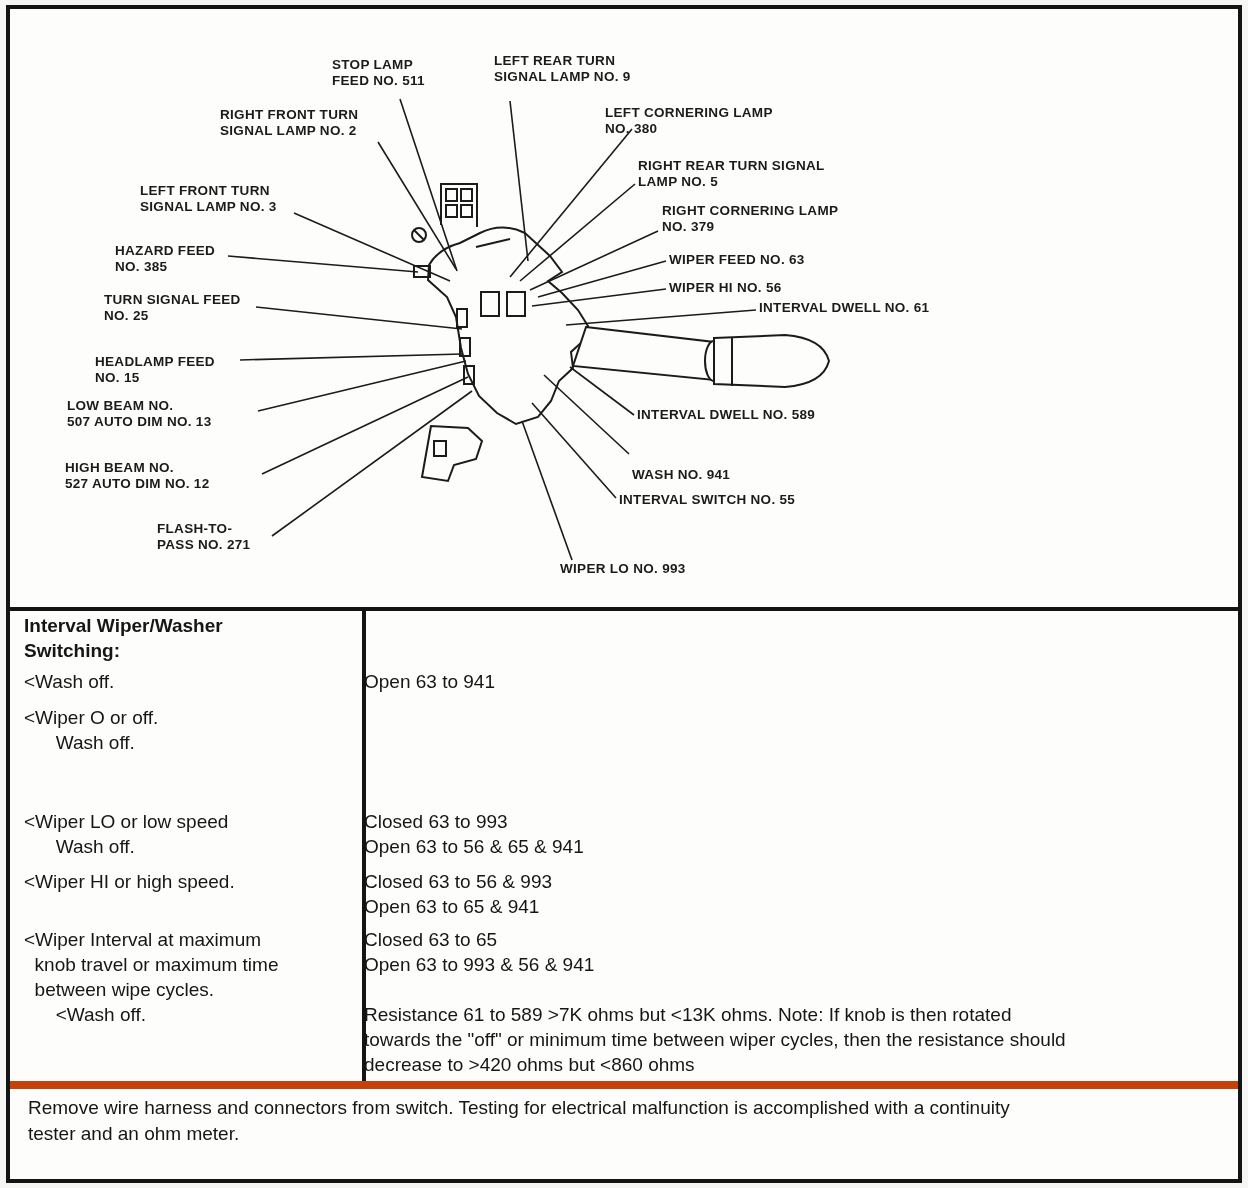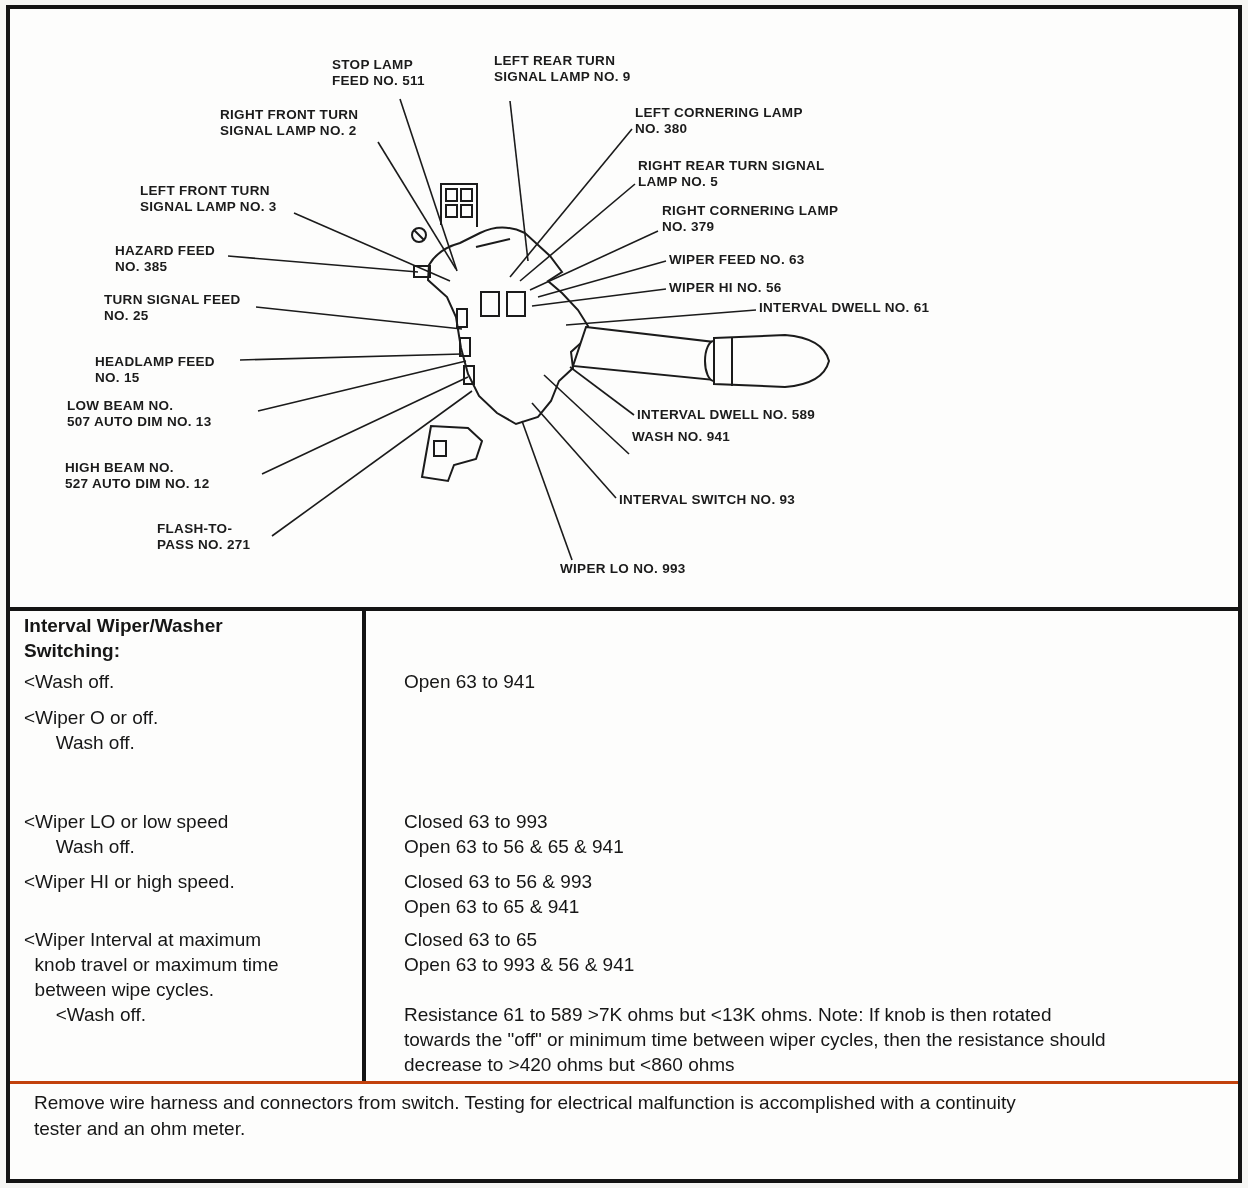--- a/index.html
+++ b/index.html
@@ -12,26 +12,26 @@
   .diagram-svg{position:absolute;left:0;top:0;}
   .callout{position:absolute;font-size:13.5px;font-weight:700;line-height:15.5px;
            letter-spacing:.3px;white-space:pre-line;color:#1b1b1b;}
   
   .table-section{position:relative;border-top:4px solid #141414;}
   .v-divider{position:absolute;left:352px;top:0;bottom:0;width:4px;background:#141414;}
   .t-row{display:flex;align-items:stretch;}
   .cell-left{width:352px;box-sizing:border-box;padding:2px 10px 0 14px;
              font-size:19px;line-height:25px;white-space:pre-wrap;}
   .cell-right{flex:1;box-sizing:border-box;padding:2px 14px 0 2px;
-              font-size:19px;line-height:25px;white-space:pre-wrap;margin-left:40px;}
+              font-size:19px;line-height:25px;white-space:pre-wrap;}
   .hdr .cell-left{font-weight:700;}
   .mh56{min-height:56px}.mh36{min-height:36px}.mh104{min-height:104px}
   .mh60{min-height:60px}.mh58{min-height:58px}.mh156{min-height:156px}
   
-  .note-section{border-top:3px solid #c2410c;padding:6px 12px 0 24px;min-height:52px;
+  .note-section{border-top:8px solid #c2410c;padding:6px 12px 0 18px;min-height:52px;
                 font-size:19px;line-height:26px;white-space:pre-wrap;}
 </style>
 </head>
 <body>
 
 <div class="page">
 
   <div class="diagram-section">
 
     <svg class="diagram-svg" width="1232" height="598" viewBox="0 0 1232 598">
@@ -86,44 +86,44 @@
         <line x1="562" y1="551" x2="512" y2="412"></line>
       </g>
     </svg>
 
     <div class="callout" style="left:322px;top:48px">STOP LAMP
 FEED NO. 511</div>
     <div class="callout" style="left:484px;top:44px">LEFT REAR TURN
 SIGNAL LAMP NO. 9</div>
     <div class="callout" style="left:210px;top:98px">RIGHT FRONT TURN
 SIGNAL LAMP NO. 2</div>
-    <div class="callout" style="left:625px;top:96px">LEFT CORNERING LAMP
+    <div class="callout" style="left:595px;top:96px">LEFT CORNERING LAMP
 NO. 380</div>
     <div class="callout" style="left:628px;top:149px">RIGHT REAR TURN SIGNAL
 LAMP NO. 5</div>
     <div class="callout" style="left:130px;top:174px">LEFT FRONT TURN
 SIGNAL LAMP NO. 3</div>
     <div class="callout" style="left:652px;top:194px">RIGHT CORNERING LAMP
 NO. 379</div>
     <div class="callout" style="left:105px;top:234px">HAZARD FEED
 NO. 385</div>
     <div class="callout" style="left:659px;top:243px">WIPER FEED NO. 63</div>
     <div class="callout" style="left:659px;top:271px">WIPER HI NO. 56</div>
     <div class="callout" style="left:94px;top:283px">TURN SIGNAL FEED
 NO. 25</div>
     <div class="callout" style="left:749px;top:291px">INTERVAL DWELL NO. 61</div>
     <div class="callout" style="left:85px;top:345px">HEADLAMP FEED
 NO. 15</div>
     <div class="callout" style="left:57px;top:389px">LOW BEAM NO.
 507 AUTO DIM NO. 13</div>
     <div class="callout" style="left:627px;top:398px">INTERVAL DWELL NO. 589</div>
-    <div class="callout" style="left:622px;top:420px">WASH NO. 941</div>
+    <div class="callout" style="left:622px;top:458px">WASH NO. 941</div>
     <div class="callout" style="left:55px;top:451px">HIGH BEAM NO.
 527 AUTO DIM NO. 12</div>
-    <div class="callout" style="left:609px;top:483px">INTERVAL SWITCH NO. 93</div>
+    <div class="callout" style="left:609px;top:483px">INTERVAL SWITCH NO. 55</div>
     <div class="callout" style="left:147px;top:512px">FLASH-TO-
 PASS NO. 271</div>
     <div class="callout" style="left:550px;top:552px">WIPER LO NO. 993</div>
   </div>
 
   <div class="table-section">
     <div class="v-divider"></div>
 
     <div class="t-row hdr mh56">
       <div class="cell-left">Interval Wiper/Washer

